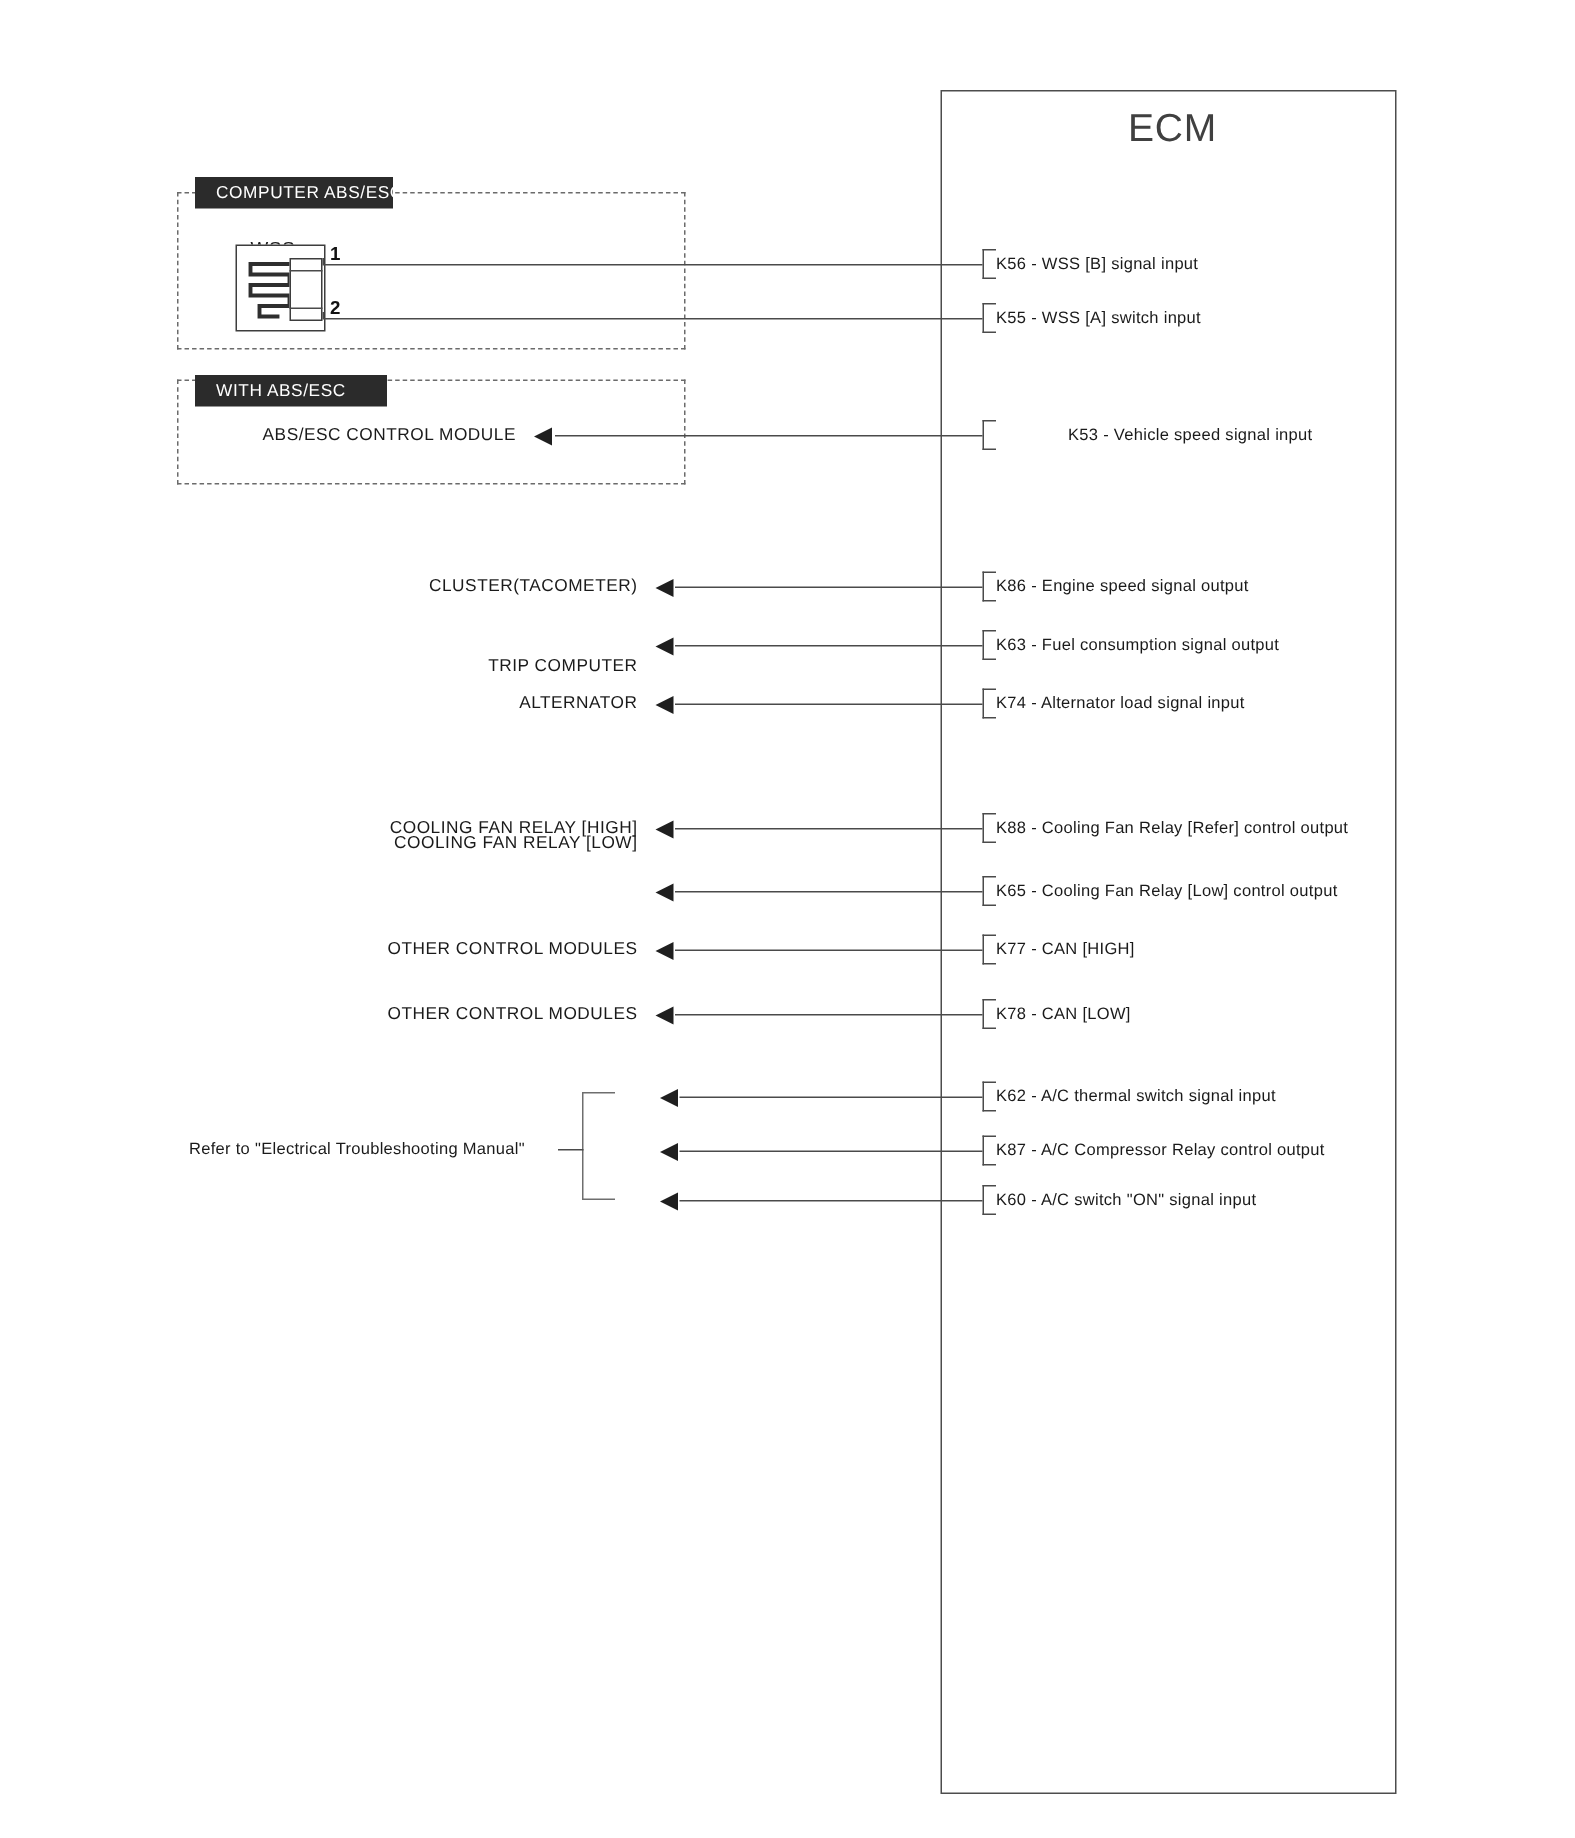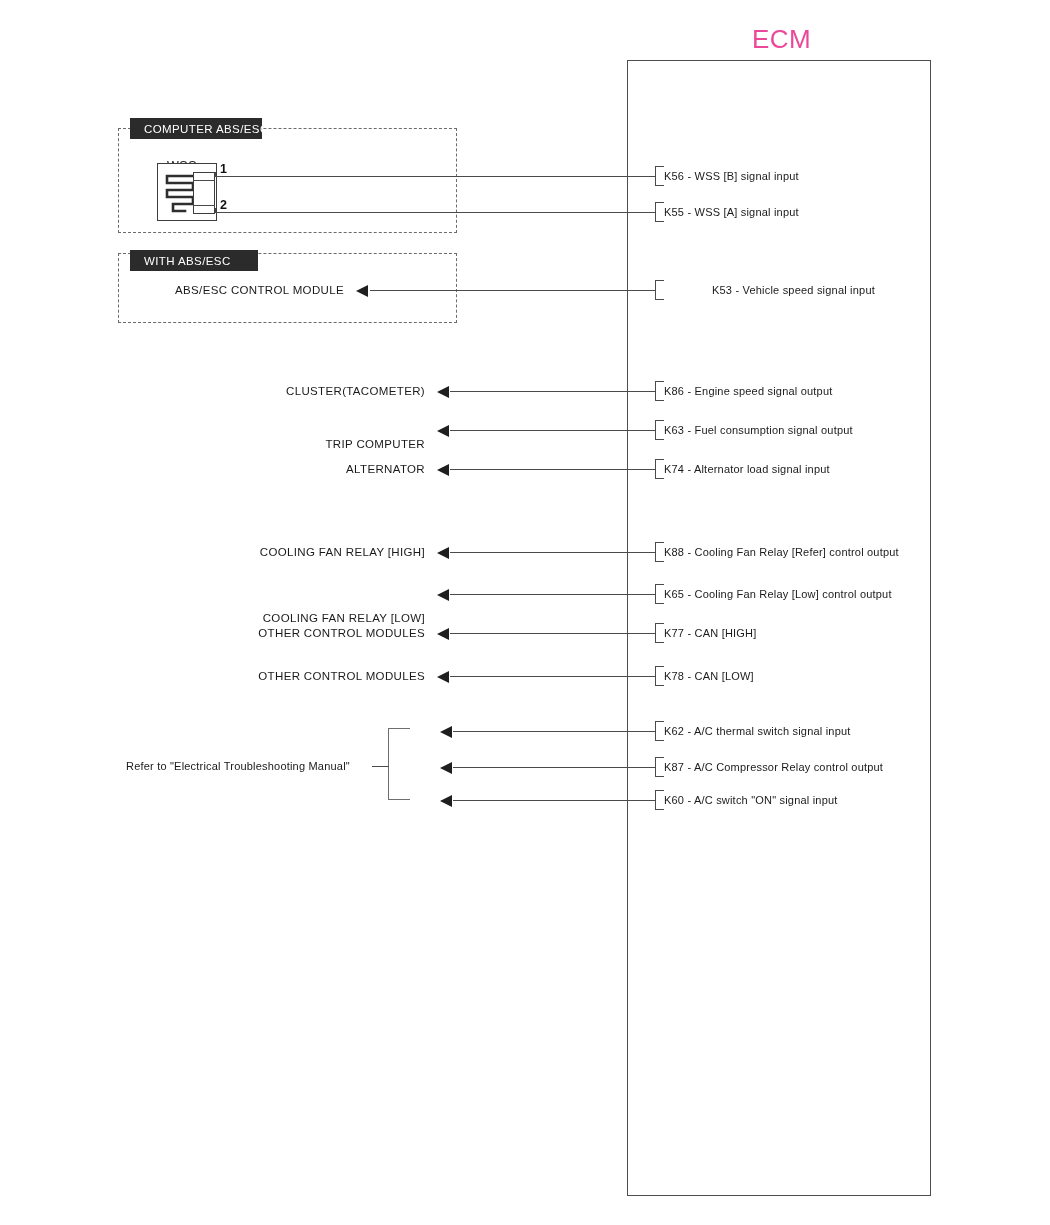--- a/index.html
+++ b/index.html
@@ -31,23 +31,24 @@
     position: absolute;
     width: 0;
     border-left: 1.4px solid #4a4a4a;
   }
 
   
   .ecm-title {
     position: absolute;
     font-size: 26px;
     letter-spacing: 0.5px;
-    color: #ec4899;
+    color: #404040;
     font-weight: 400;
     white-space: nowrap;
+    margin-top: 46px;
   }
   .ecm-box {
     position: absolute;
     border: 1.6px solid #4d4d4d;
     box-sizing: border-box;
     background: transparent;
   }
 
   
   .opt-box {
@@ -188,21 +189,21 @@
   <div class="group-bracket" style="left:388px; top:728px; width:22px; height:72px;"></div>
   <div class="hline" style="left:372px; top:766px; width:17px;"></div>
   <div class="note-text" style="left:126px; top:760px;">Refer to "Electrical Troubleshooting Manual"</div>
 
   <div id="signal-layer">
       <div class="hline" style="left: 215px; top: 176px; width: 440px;"></div>
       <div class="pin-bracket" style="left: 655px; top: 166px;"></div>
       <div class="pin-text" style="left: 664px; top: 170px;">K56 - WSS [B] signal input</div>
       <div class="hline" style="left: 215px; top: 212px; width: 440px;"></div>
       <div class="pin-bracket" style="left: 655px; top: 202px;"></div>
-      <div class="pin-text" style="left: 664px; top: 206px;">K55 - WSS [A] signal input</div>
+      <div class="pin-text" style="left: 664px; top: 206px;">K55 - WSS [A] switch input</div>
       <div class="hline" style="left: 370px; top: 290px; width: 285px;"></div>
       <div class="arrow-left" style="left: 356px; top: 285px;"></div>
       <div class="pin-bracket" style="left: 655px; top: 280px;"></div>
       <div class="pin-text" style="left: 664px; top: 284px; margin-left: 48px;">K53 - Vehicle speed signal input</div>
       <div class="dev-label" style="left: 0px; top: 284px; width: 344px;">ABS/ESC CONTROL MODULE</div>
       <div class="hline" style="left: 450px; top: 391px; width: 205px;"></div>
       <div class="arrow-left" style="left: 437px; top: 386px;"></div>
       <div class="pin-bracket" style="left: 655px; top: 381px;"></div>
       <div class="pin-text" style="left: 664px; top: 385px;">K86 - Engine speed signal output</div>
       <div class="dev-label" style="left: 0px; top: 385px; width: 425px;">CLUSTER(TACOMETER)</div>
@@ -218,21 +219,21 @@
       <div class="dev-label" style="left: 0px; top: 463px; width: 425px;">ALTERNATOR</div>
       <div class="hline" style="left: 450px; top: 552px; width: 205px;"></div>
       <div class="arrow-left" style="left: 437px; top: 547px;"></div>
       <div class="pin-bracket" style="left: 655px; top: 542px;"></div>
       <div class="pin-text" style="left: 664px; top: 546px;">K88 - Cooling Fan Relay [Refer] control output</div>
       <div class="dev-label" style="left: 0px; top: 546px; width: 425px;">COOLING FAN RELAY [HIGH]</div>
       <div class="hline" style="left: 450px; top: 594px; width: 205px;"></div>
       <div class="arrow-left" style="left: 437px; top: 589px;"></div>
       <div class="pin-bracket" style="left: 655px; top: 584px;"></div>
       <div class="pin-text" style="left: 664px; top: 588px;">K65 - Cooling Fan Relay [Low] control output</div>
-      <div class="dev-label" style="left: 0px; top: 612px; width: 425px;">COOLING FAN RELAY [LOW]</div>
+      <div class="dev-label" style="left: 0px; top: 556px; width: 425px;">COOLING FAN RELAY [LOW]</div>
       <div class="hline" style="left: 450px; top: 633px; width: 205px;"></div>
       <div class="arrow-left" style="left: 437px; top: 628px;"></div>
       <div class="pin-bracket" style="left: 655px; top: 623px;"></div>
       <div class="pin-text" style="left: 664px; top: 627px;">K77 - CAN [HIGH]</div>
       <div class="dev-label" style="left: 0px; top: 627px; width: 425px;">OTHER CONTROL MODULES</div>
       <div class="hline" style="left: 450px; top: 676px; width: 205px;"></div>
       <div class="arrow-left" style="left: 437px; top: 671px;"></div>
       <div class="pin-bracket" style="left: 655px; top: 666px;"></div>
       <div class="pin-text" style="left: 664px; top: 670px;">K78 - CAN [LOW]</div>
       <div class="dev-label" style="left: 0px; top: 670px; width: 425px;">OTHER CONTROL MODULES</div>

